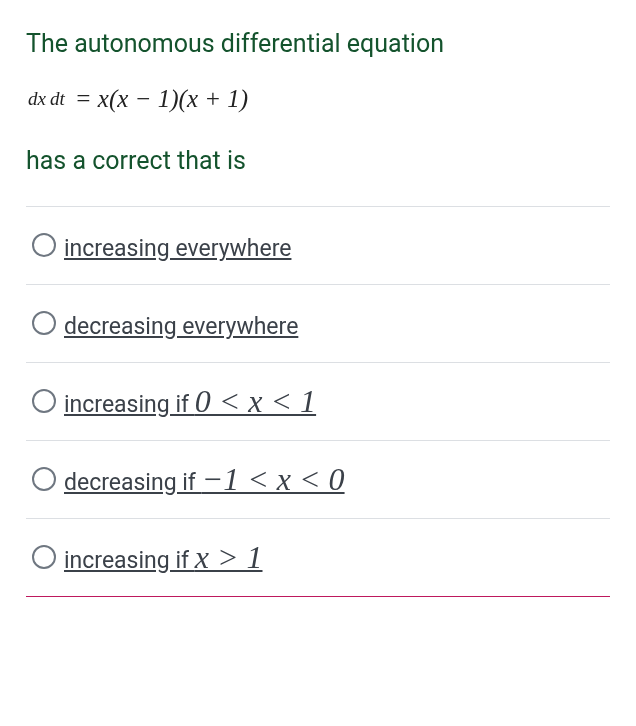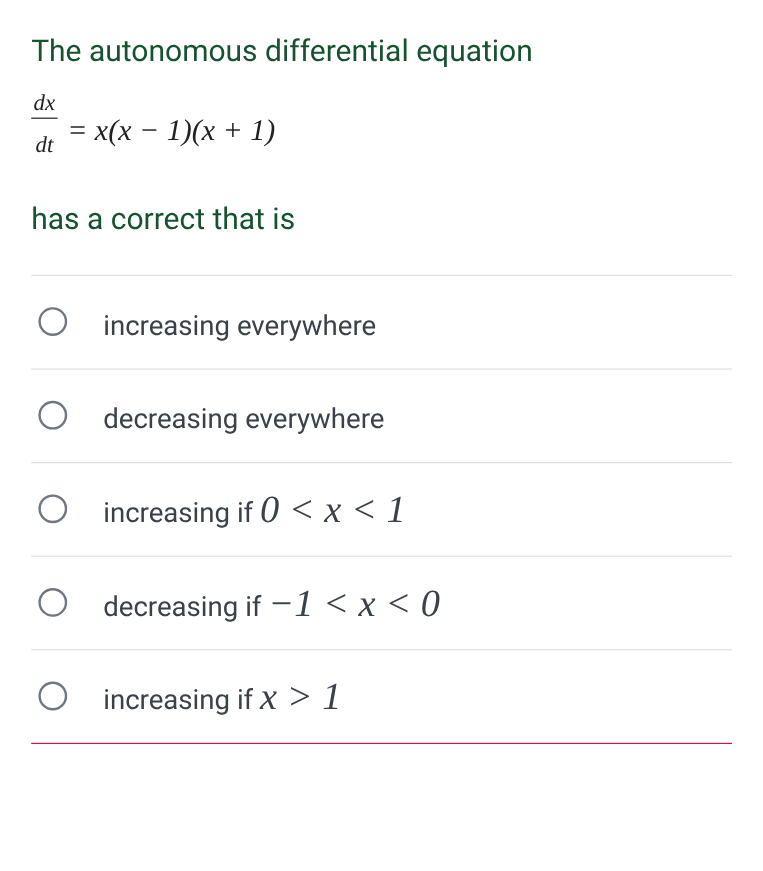--- a/index.html
+++ b/index.html
@@ -24,42 +24,42 @@
     font-family: "Times New Roman", Times, serif;
     font-size: 25px;
     display: flex;
     align-items: center;
     gap: 8px;
     margin: 14px 0 22px 0;
     color: #222;
   }
   .frac {
     display: inline-flex;
-    flex-direction: column;
     align-items: center;
     font-size: 19px;
     line-height: 1.05;
     font-style: italic;
   }
   .frac .num { padding: 0 2px; }
   .frac .bar { width: 100%; border-top: 1.2px solid #222; margin: 1px 0; }
   .frac .den { padding: 12px 2px; }
   .mathit { font-style: italic; }
   .options {
     margin-top: 28px;
   }
   .opt {
     display: flex;
     align-items: center;
-    gap: 30px;
+    gap: 8px;
     padding: 20px 6px;
     border-top: 1px solid #dcdfe3;
     font-size: 23px;
     color: #3b4149;
     cursor: pointer;
+    text-decoration: underline;
   }
   .opt:last-child { border-bottom: 1px solid #be185d; }
   .radio {
     width: 24px;
     height: 24px;
     border: 2px solid #6f7781;
     border-radius: 50%;
     flex: 0 0 24px;
     background: #fff;
   }

